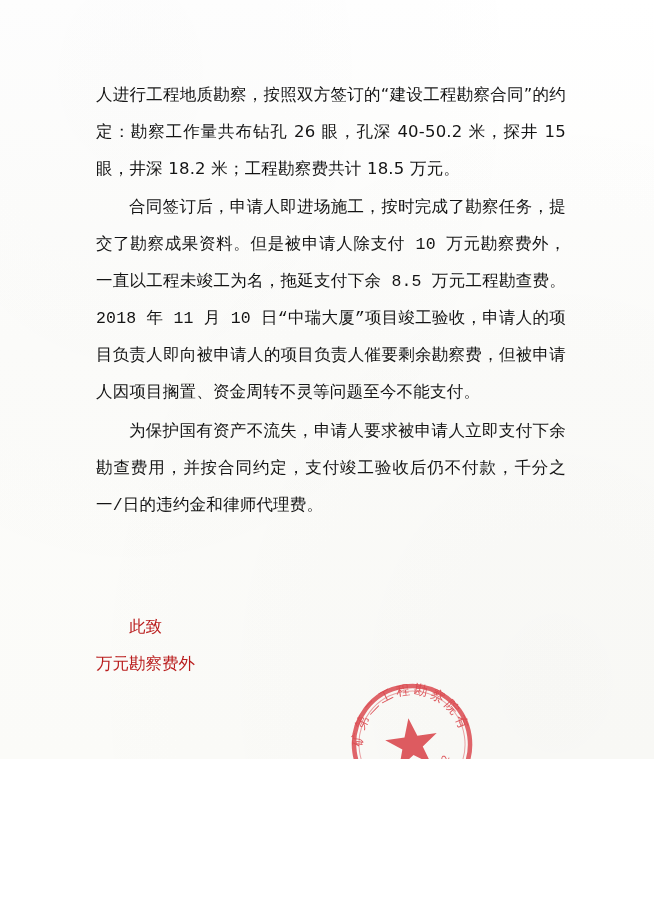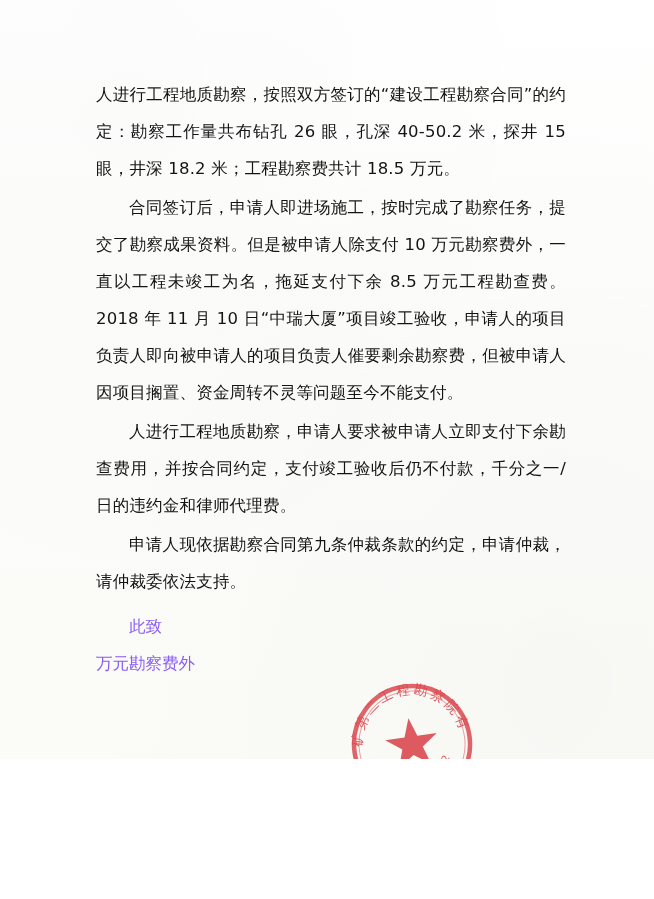--- a/index.html
+++ b/index.html
@@ -41,33 +41,33 @@
     line-height: 37px;
     color: #141414;
     letter-spacing: 0.2px;
     text-align: justify;
     margin: 0 0 0 0;
     font-family: "DejaVu Sans", sans-serif;
   }
   .indent {
     text-indent: 33px;
   }
-  .gap-sm { margin-top: 2px; }
+  .gap-sm { margin-top: 2px; font-family: Liberation Mono, monospace; }
 
   
   #closing {
     position: absolute;
     left: 96px;
     top: 608px;
     width: 470px;
   }
   .closing-line {
     font-size: 16.5px;
     line-height: 37px;
-    color: #8b5cf6;
+    color: #b91c1c;
   }
   .closing-indent { text-indent: 33px; }
 
   #signature-block {
     position: absolute;
     left: 96px;
     top: 705px;
     width: 470px;
     text-align: right;
   }
@@ -96,22 +96,21 @@
 </head>
 <body>
 
 <div id="page">
 
   <div id="paper-texture"></div>
 
   <div id="content">
     <p class="para">人进行工程地质勘察，按照双方签订的“建设工程勘察合同”的约定：勘察工作量共布钻孔 26 眼，孔深 40-50.2 米，探井 15 眼，井深 18.2 米；工程勘察费共计 18.5 万元。</p>
     <p class="para indent gap-sm">合同签订后，申请人即进场施工，按时完成了勘察任务，提交了勘察成果资料。但是被申请人除支付 10 万元勘察费外，一直以工程未竣工为名，拖延支付下余 8.5 万元工程勘查费。2018 年 11 月 10 日“中瑞大厦”项目竣工验收，申请人的项目负责人即向被申请人的项目负责人催要剩余勘察费，但被申请人因项目搁置、资金周转不灵等问题至今不能支付。</p>
-    <p class="para indent gap-sm">人进行工程地质勘察，申请人要求被申请人立即支付下余勘查费用，并按合同约定，支付竣工验收后仍不付款，千分之一/日的违约金和律师代理费。</p>
-    <p class="para indent gap-sm">申请人现依据勘察合同第九条仲裁条款的约定，申请仲裁，请仲裁委依法支持。</p>
+    <p class="para indent gap-sm">为保护国有资产不流失，申请人要求被申请人立即支付下余勘查费用，并按合同约定，支付竣工验收后仍不付款，千分之一/日的违约金和律师代理费。</p>
   </div>
 
   <div id="closing">
     <div class="closing-line closing-indent">此致</div>
     <div class="closing-line">万元勘察费外</div>
   </div>
 
 
   <div id="seal">
     <svg width="136" height="136" viewBox="0 0 136 136" xmlns="http://www.w3.org/2000/svg">

